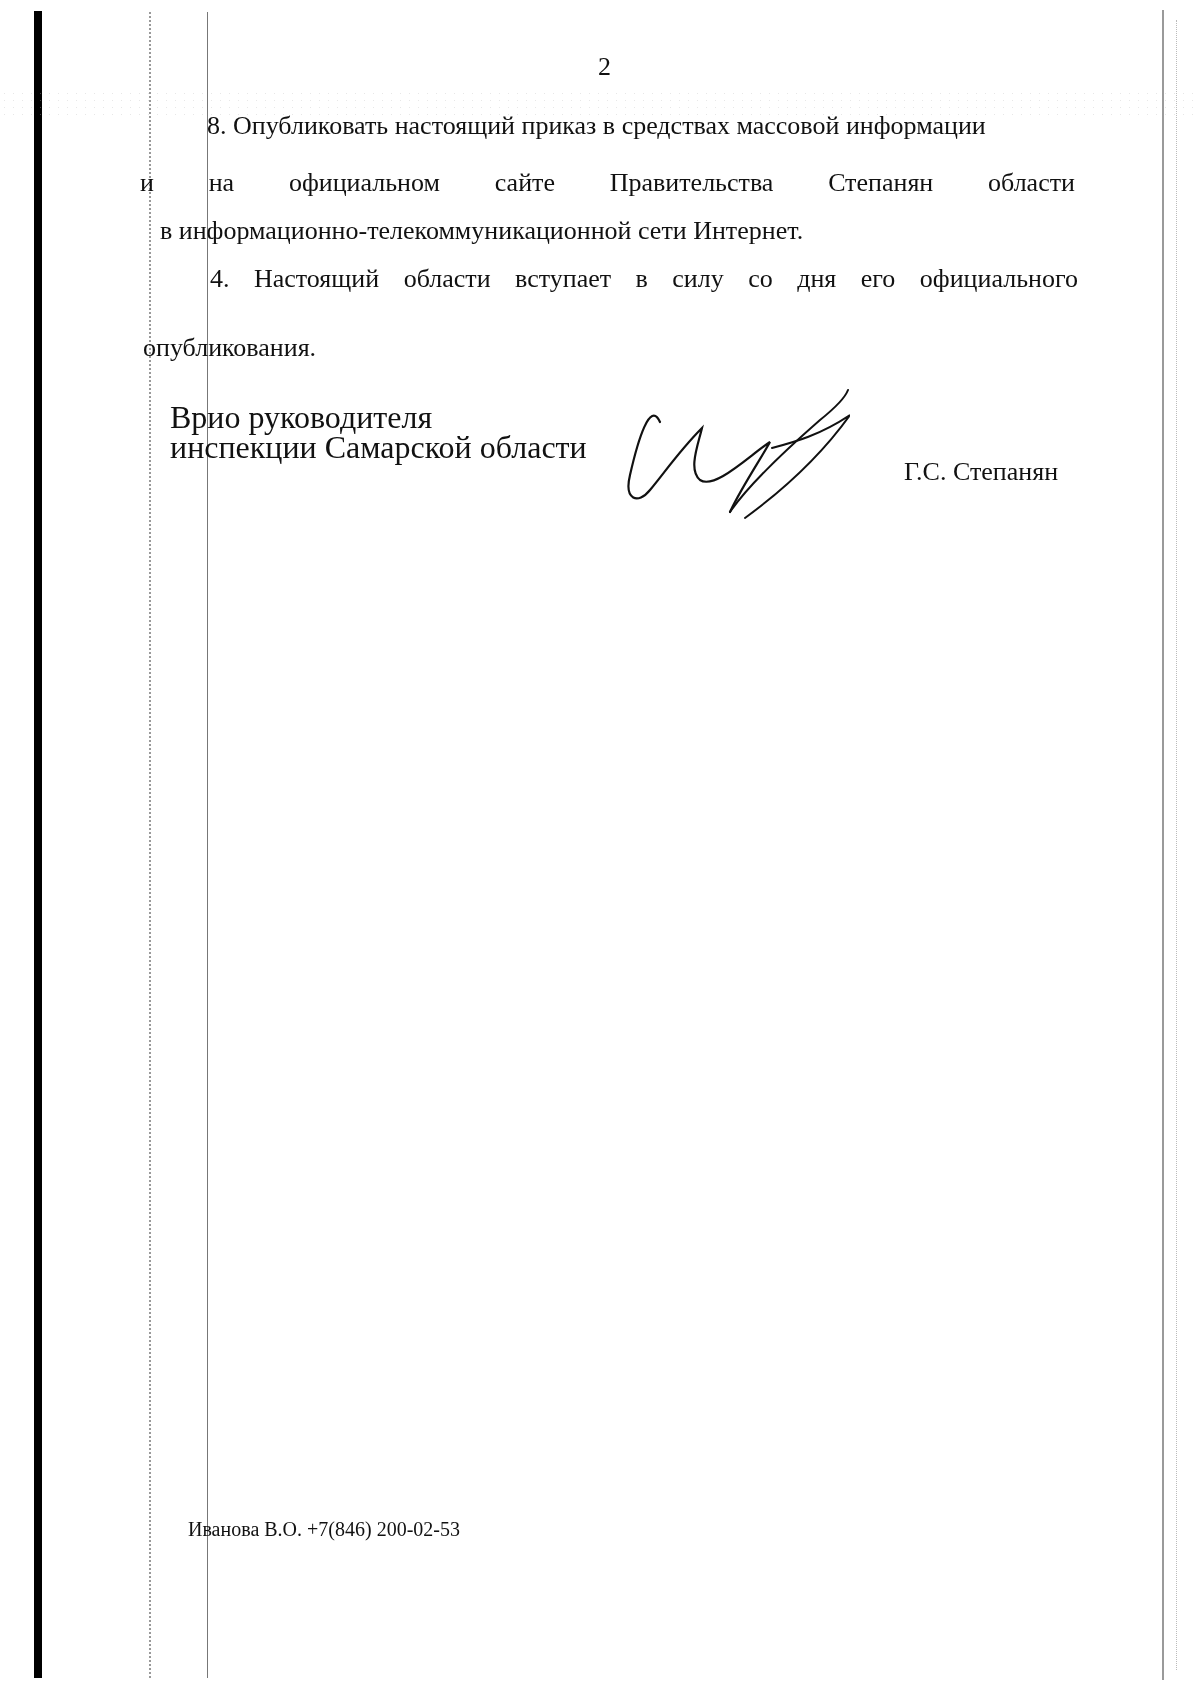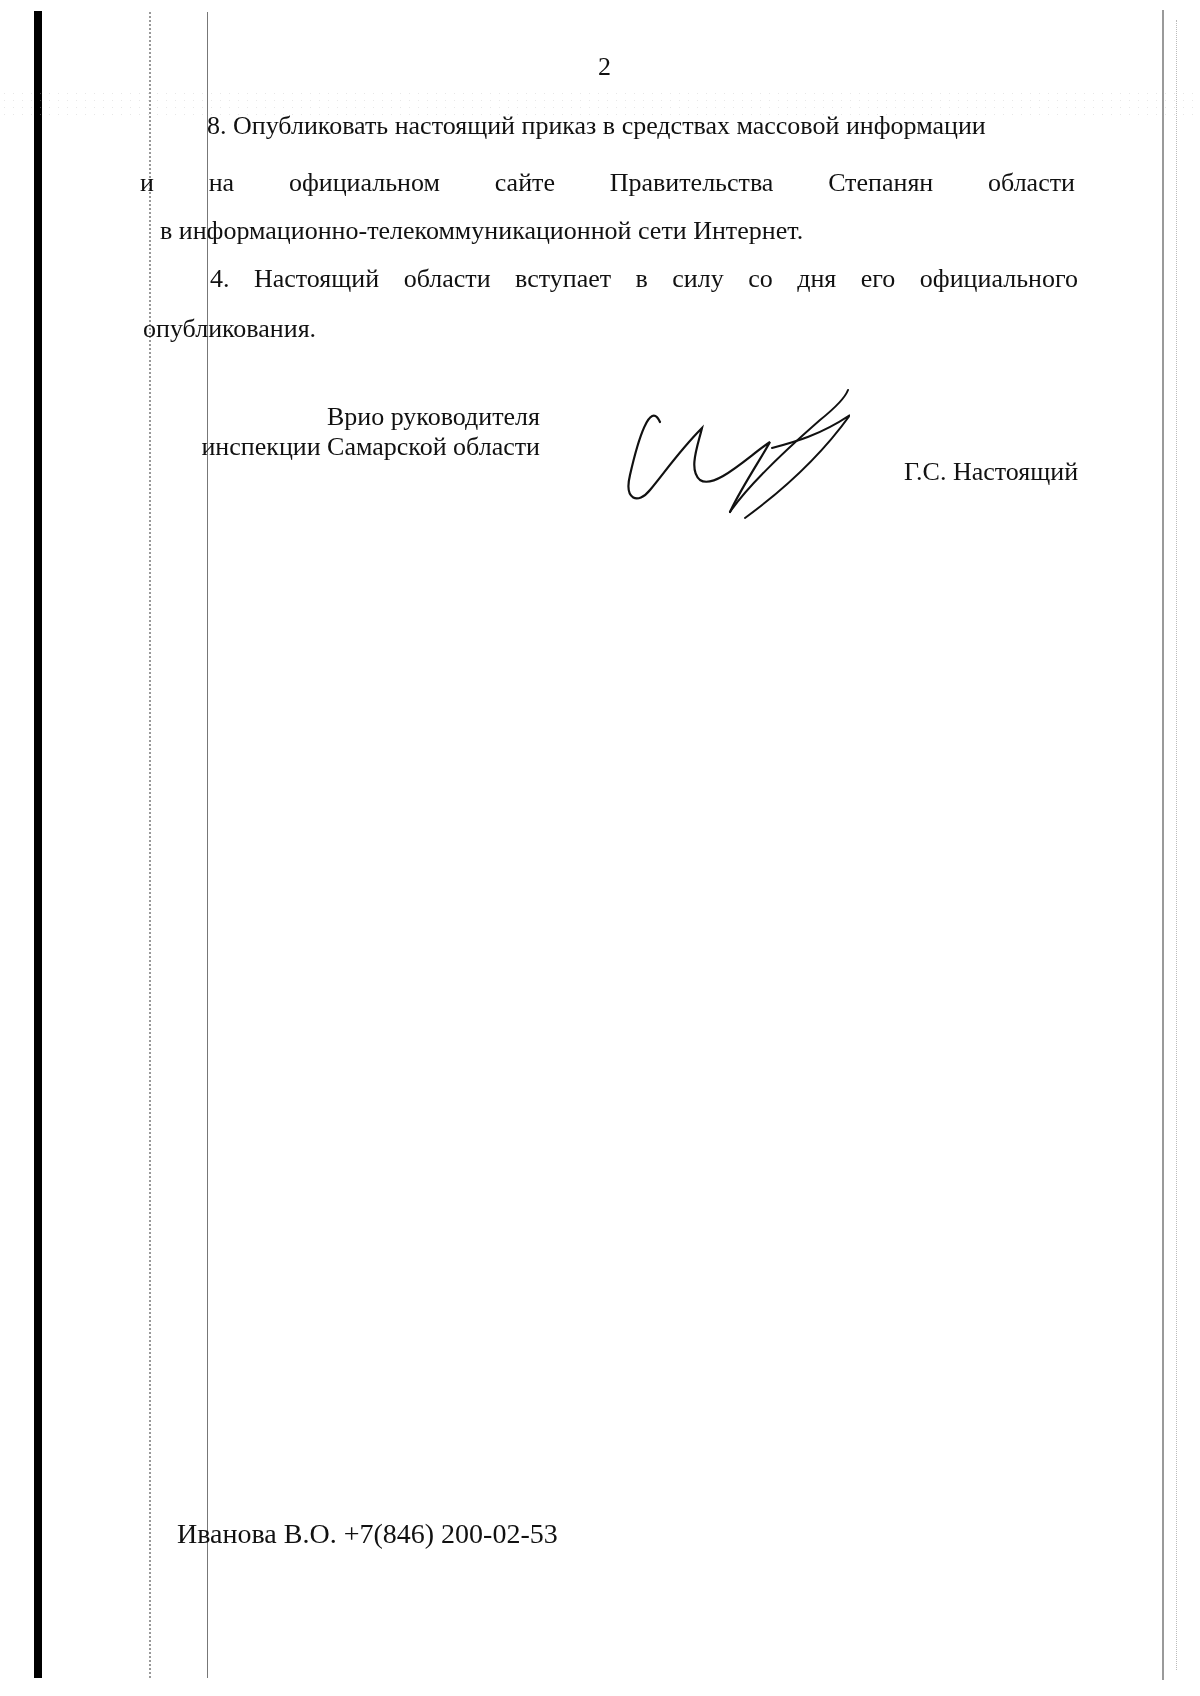--- a/index.html
+++ b/index.html
@@ -82,44 +82,44 @@
       font-size: 26px;
       display: flex;
       justify-content: space-between;
       white-space: nowrap;
     }
     .sig-block {
       position: absolute;
       left: 170px;
       top: 402px;
       width: 370px;
-      text-align: right;
-      font-size: 26px;
+      text-align: left;
+      font-size: 32px;
       line-height: 30px;
     }
     .sig-block div { white-space: nowrap; }
     .signature {
       position: absolute;
       left: 620px;
       top: 380px;
       width: 230px;
       height: 140px;
     }
     .signer-name {
       position: absolute;
       left: 904px;
       top: 457px;
       font-size: 26px;
       white-space: nowrap;
     }
     .contact {
       position: absolute;
-      left: 177px;
+      left: 188px;
       top: 1518px;
-      font-size: 28px;
+      font-size: 20px;
       white-space: nowrap;
     }
   </style>
 </head>
 <body>
 
 <div class="scan-bar-left"></div>
 <div class="scan-dotted-line"></div>
 <div class="scan-line-margin"></div>
 <div class="scan-line-right"></div>
@@ -148,28 +148,28 @@
   <span>области</span>
   <span>вступает</span>
   <span>в</span>
   <span>силу</span>
   <span>со</span>
   <span>дня</span>
   <span>его</span>
   <span>официального</span>
 </div>
 
-<div class="para" style="left:143px; top:314px;font-family:Liberation Serif, serif;">опубликования.</div>
+<div class="para" style="left:143px; top:333px;font-family:Liberation Serif, serif;">опубликования.</div>
 
 <div class="sig-block">
   <div>Врио руководителя</div>
   <div>инспекции Самарской области</div>
 </div>
 
 <svg class="signature" viewBox="0 0 230 140">
   <path d="M40,42 C30,20 18,60 10,95 C4,120 18,125 30,110 C45,92 60,70 82,48 C78,65 68,90 80,100 C95,110 130,75 150,62 C140,80 120,110 110,132" fill="none" stroke="#111" stroke-width="2.2" stroke-linecap="round"></path>
   <path d="M110,132 C125,110 160,75 200,40 C215,28 225,18 228,10" fill="none" stroke="#111" stroke-width="2" stroke-linecap="round"></path>
   <path d="M152,68 C175,62 200,55 230,35 C205,70 170,105 125,138" fill="none" stroke="#111" stroke-width="2" stroke-linecap="round"></path>
 </svg>
 
-<div class="signer-name">Г.С. Настоящий</div>
+<div class="signer-name">Г.С. Степанян</div>
 
 <div class="contact">Иванова В.О. +7(846) 200-02-53</div>
 
 </body></html>

